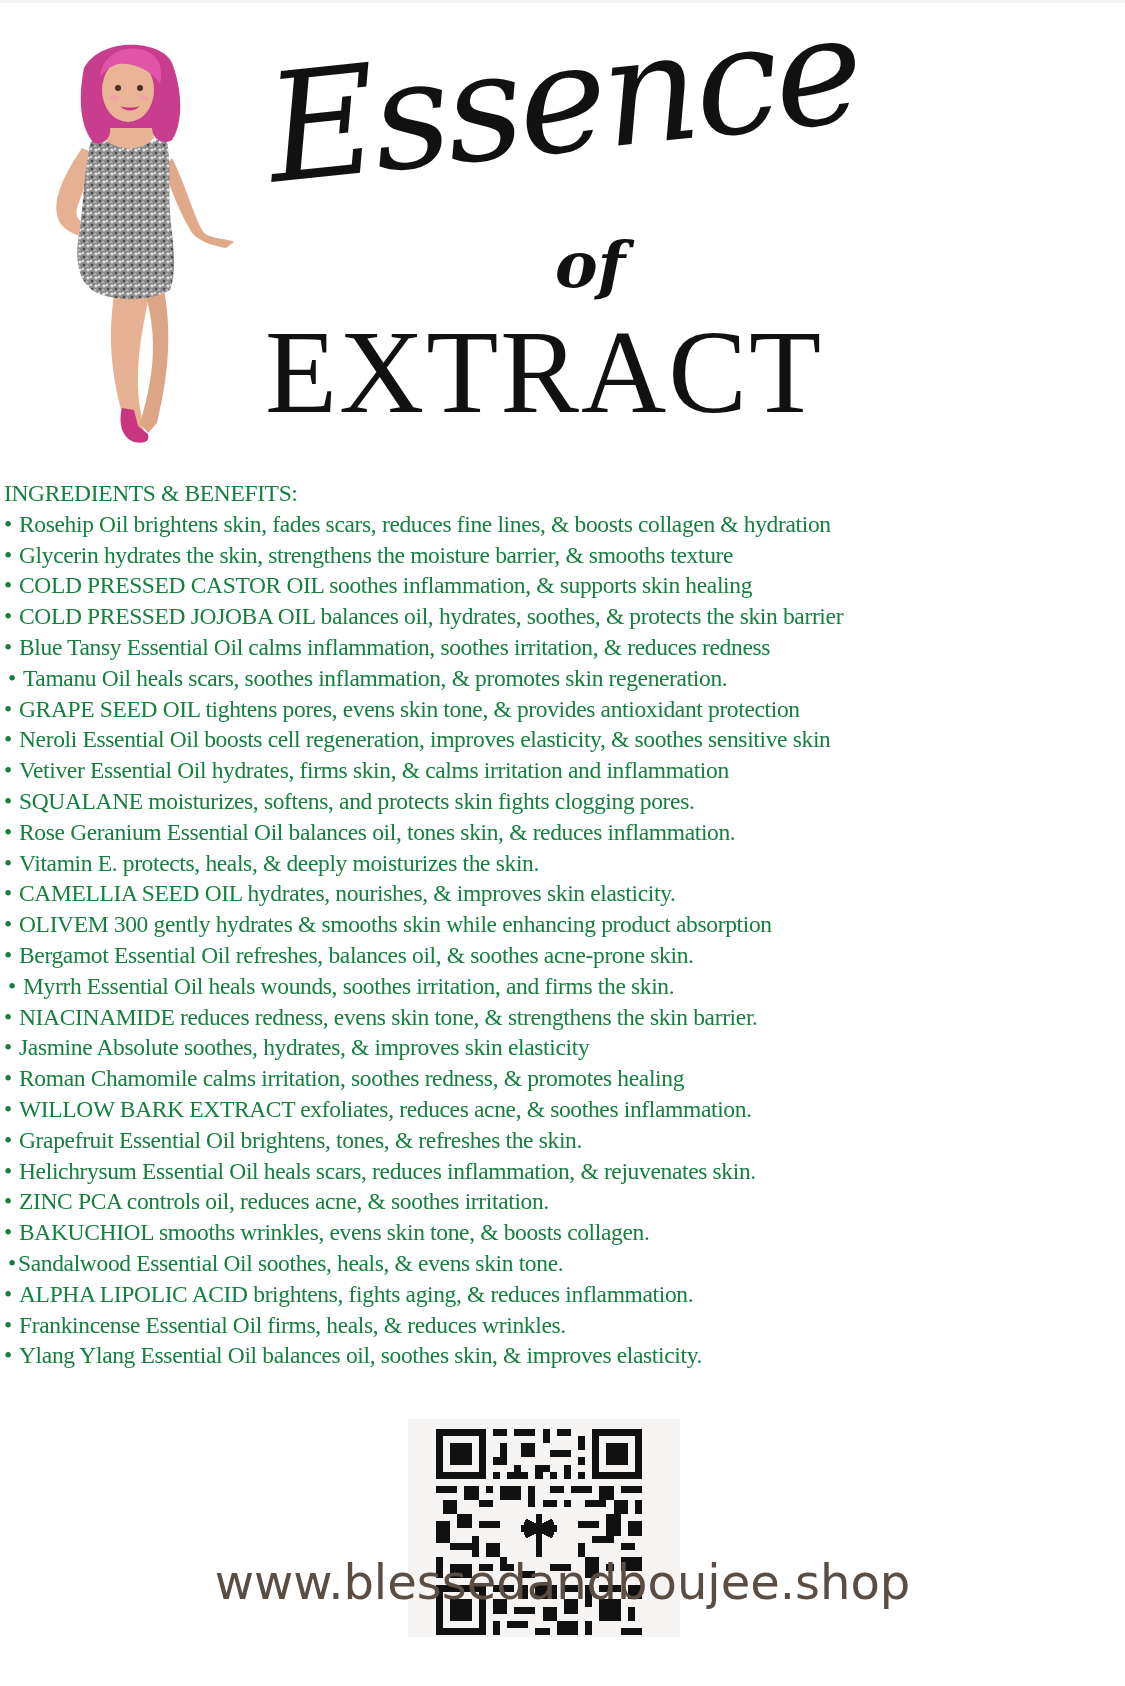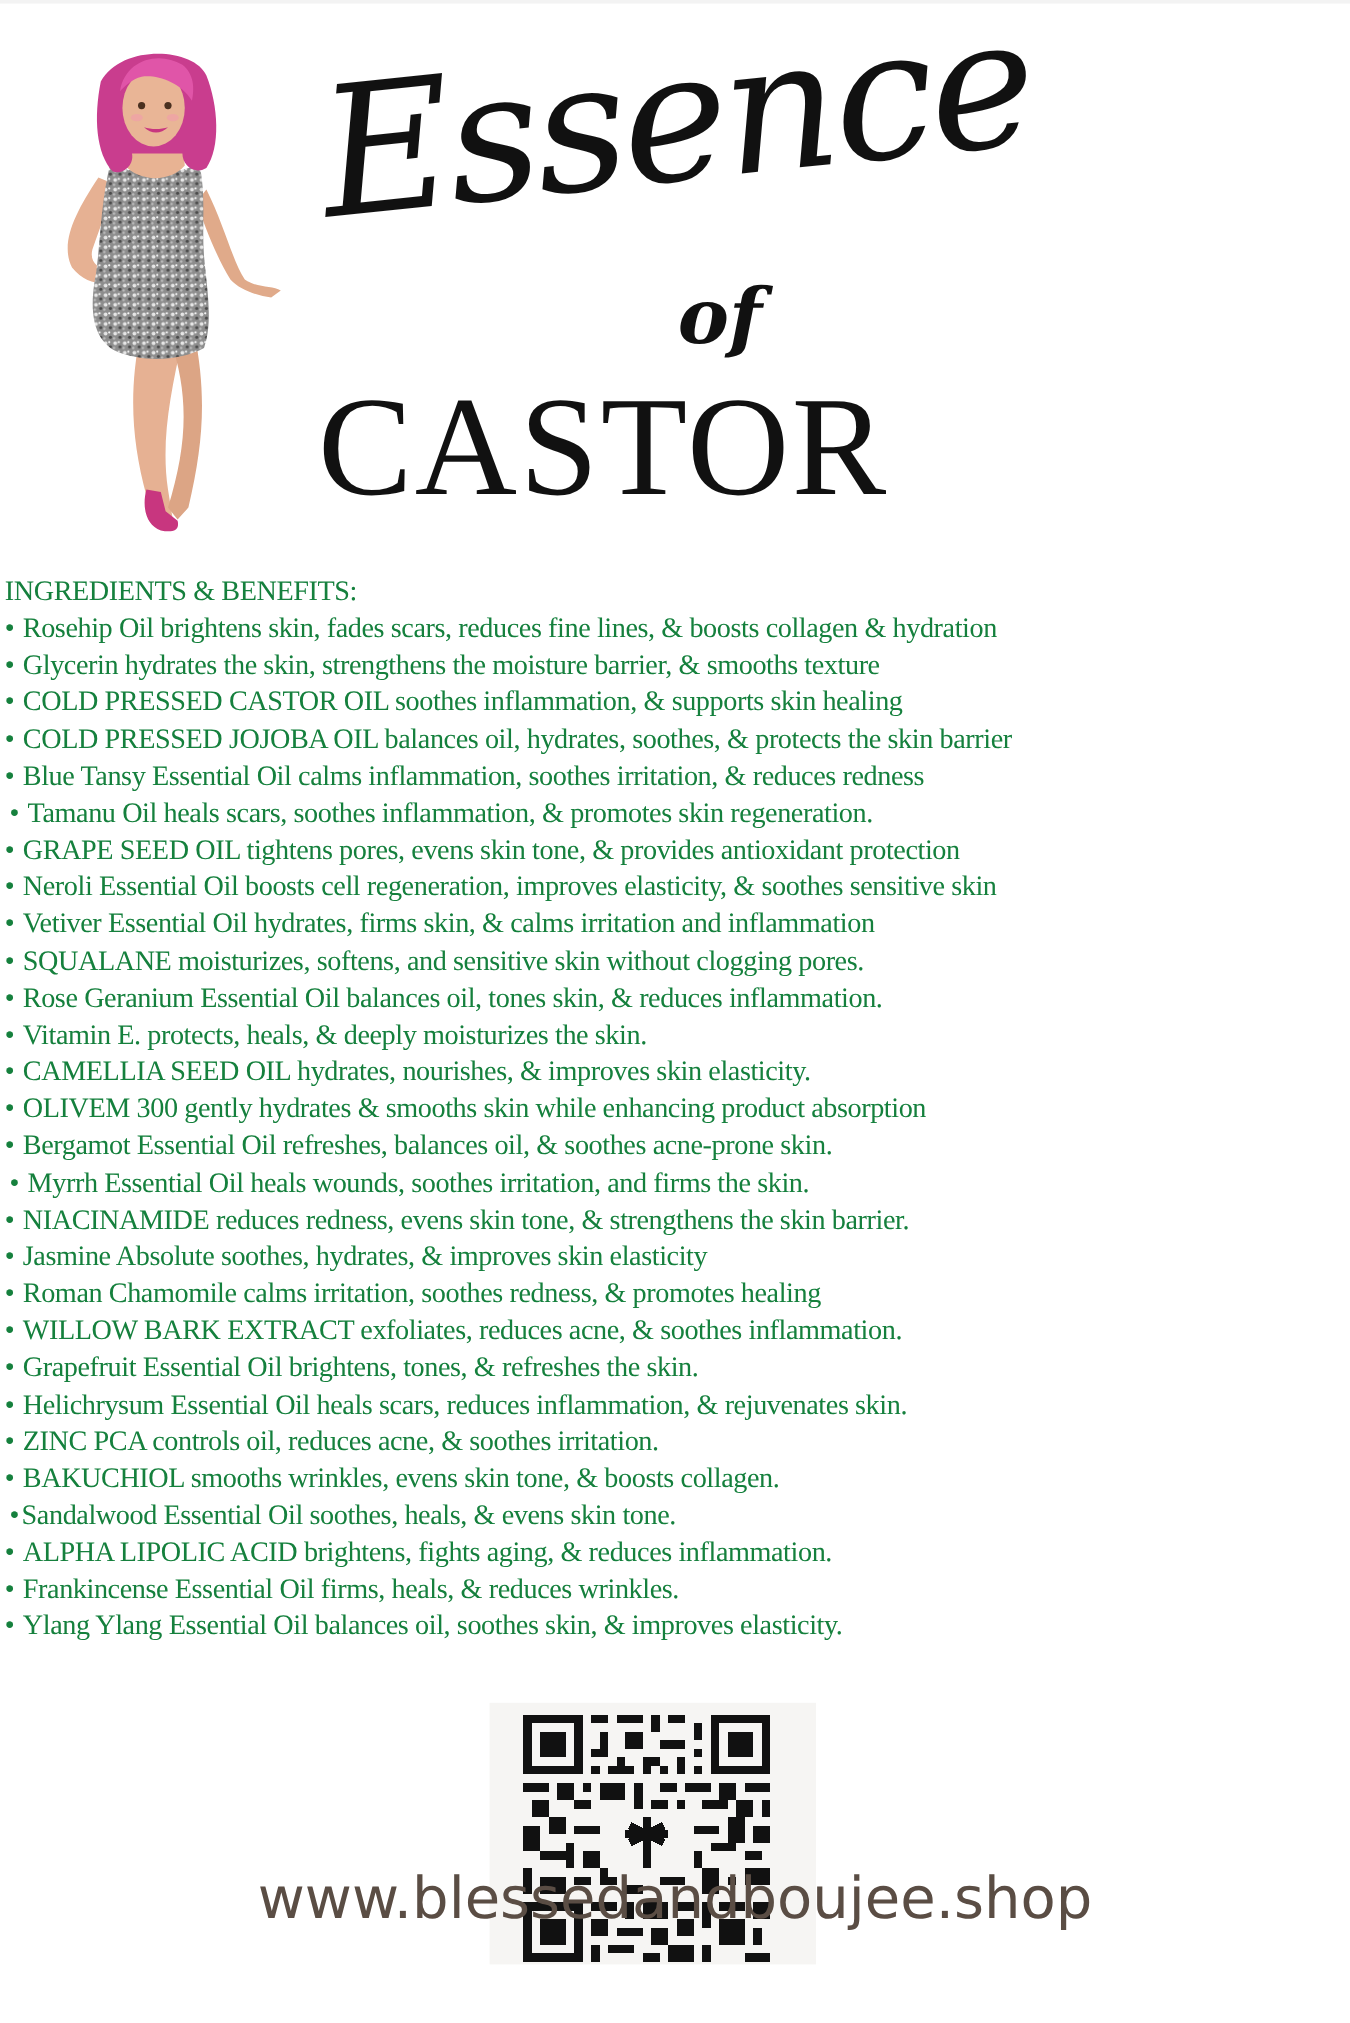--- a/index.html
+++ b/index.html
@@ -14,21 +14,21 @@
   
   .title-script {
     position: absolute; left: 268px; top: 30px; width: 600px; height: 200px;
     font-family: "DejaVu Serif", serif; font-style: italic; font-weight: normal;
     font-size: 150px; line-height: 200px; color: #111; letter-spacing: -4px;
     transform: rotate(-6deg); transform-origin: left center; white-space: nowrap;
   }
   .title-of {
     position: absolute; left: 555px; top: 215px; width: 90px; height: 100px;
     font-family: "DejaVu Serif", serif; font-style: italic; font-weight: bold;
-    font-size: 64px; line-height: 100px; color: #111; text-align: center;
+    font-size: 64px; line-height: 100px; color: #111; 
   }
   .title-main {
     position: absolute; left: 265px; top: 318px; width: 640px; height: 110px;
     font-family: "Liberation Serif", serif; font-size: 118px; line-height: 110px;
     color: #111; letter-spacing: 2px; white-space: nowrap;
   }
 
   
   .ingredients { position: absolute; left: 4px; top: 478px; width: 1120px; }
   .ing-heading, .ing-item {
@@ -89,34 +89,34 @@
 
   <circle cx="96" cy="60" r="3" fill="#4a3020"></circle>
   <circle cx="118" cy="60" r="3" fill="#4a3020"></circle>
   <path d="M98 78 C104 84 112 84 118 78 C112 80 104 80 98 78 Z" fill="#c8367f"></path>
   <ellipse cx="92" cy="70" rx="5" ry="3" fill="#f0a0a8" opacity="0.7"></ellipse>
   <ellipse cx="122" cy="70" rx="5" ry="3" fill="#f0a0a8" opacity="0.7"></ellipse>
 </svg>
 
 <div class="title-script">Essence</div>
 <div class="title-of">of</div>
-<div class="title-main">CASTOR</div>
+<div class="title-main">EXTRACT</div>
 
 <div class="ingredients">
   <div class="ing-heading">INGREDIENTS &amp; BENEFITS:</div>
   <div class="ing-item"><span class="bullet">•</span><span>Rosehip Oil brightens skin, fades scars, reduces fine lines, &amp; boosts collagen &amp; hydration</span></div>
   <div class="ing-item"><span class="bullet">•</span><span>Glycerin hydrates the skin, strengthens the moisture barrier, &amp; smooths texture</span></div>
   <div class="ing-item"><span class="bullet">•</span><span>COLD PRESSED CASTOR OIL soothes inflammation, &amp; supports skin healing</span></div>
   <div class="ing-item"><span class="bullet">•</span><span>COLD PRESSED JOJOBA OIL balances oil, hydrates, soothes, &amp; protects the skin barrier</span></div>
   <div class="ing-item"><span class="bullet">•</span><span>Blue Tansy Essential Oil calms inflammation, soothes irritation, &amp; reduces redness</span></div>
   <div class="ing-item indent"><span class="bullet">•</span><span>Tamanu Oil heals scars, soothes inflammation, &amp; promotes skin regeneration.</span></div>
   <div class="ing-item"><span class="bullet">•</span><span>GRAPE SEED OIL tightens pores, evens skin tone, &amp; provides antioxidant protection</span></div>
   <div class="ing-item"><span class="bullet">•</span><span>Neroli Essential Oil boosts cell regeneration, improves elasticity, &amp; soothes sensitive skin</span></div>
   <div class="ing-item"><span class="bullet">•</span><span>Vetiver Essential Oil hydrates, firms skin, &amp; calms irritation and inflammation</span></div>
-  <div class="ing-item"><span class="bullet">•</span><span>SQUALANE moisturizes, softens, and sensitive skin without clogging pores.</span></div>
+  <div class="ing-item"><span class="bullet">•</span><span>SQUALANE moisturizes, softens, and protects skin fights clogging pores.</span></div>
   <div class="ing-item"><span class="bullet">•</span><span>Rose Geranium Essential Oil balances oil, tones skin, &amp; reduces inflammation.</span></div>
   <div class="ing-item"><span class="bullet">•</span><span>Vitamin E. protects, heals, &amp; deeply moisturizes the skin.</span></div>
   <div class="ing-item"><span class="bullet">•</span><span>CAMELLIA SEED OIL hydrates, nourishes, &amp; improves skin elasticity.</span></div>
   <div class="ing-item"><span class="bullet">•</span><span>OLIVEM 300 gently hydrates &amp; smooths skin while enhancing product absorption</span></div>
   <div class="ing-item"><span class="bullet">•</span><span>Bergamot Essential Oil refreshes, balances oil, &amp; soothes acne-prone skin.</span></div>
   <div class="ing-item indent"><span class="bullet">•</span><span>Myrrh Essential Oil heals wounds, soothes irritation, and firms the skin.</span></div>
   <div class="ing-item"><span class="bullet">•</span><span>NIACINAMIDE reduces redness, evens skin tone, &amp; strengthens the skin barrier.</span></div>
   <div class="ing-item"><span class="bullet">•</span><span>Jasmine Absolute soothes, hydrates, &amp; improves skin elasticity</span></div>
   <div class="ing-item"><span class="bullet">•</span><span>Roman Chamomile calms irritation, soothes redness, &amp; promotes healing</span></div>
   <div class="ing-item"><span class="bullet">•</span><span>WILLOW BARK EXTRACT exfoliates, reduces acne, &amp; soothes inflammation.</span></div>

